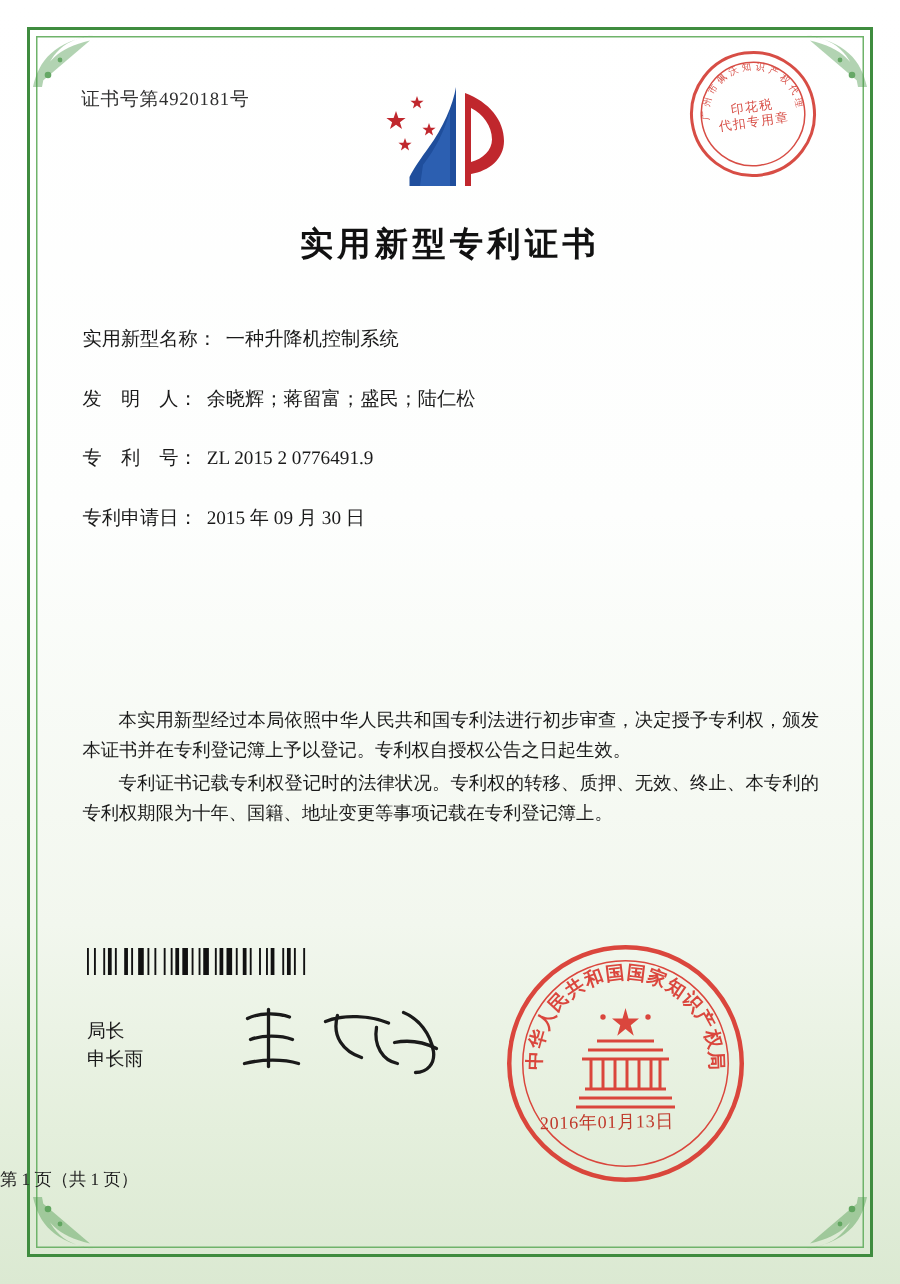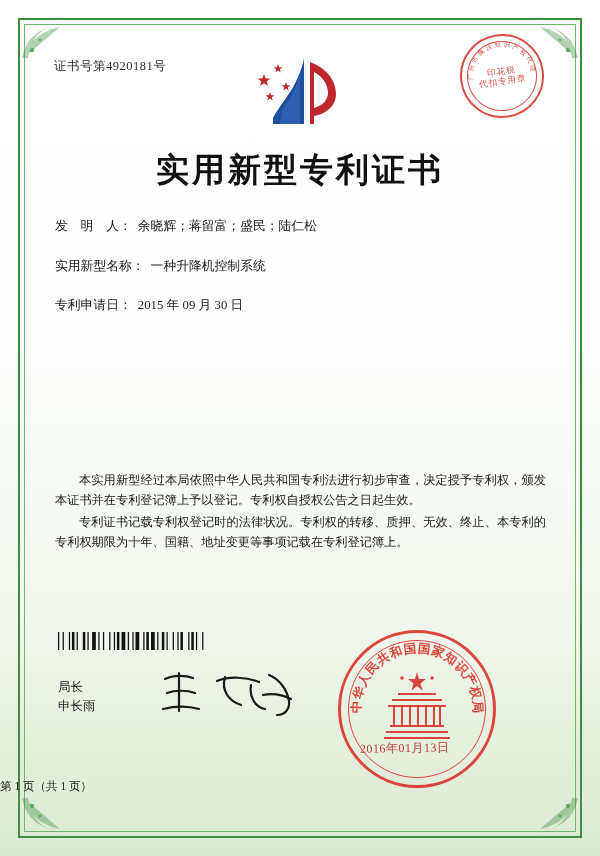--- a/index.html
+++ b/index.html
@@ -108,21 +108,21 @@
     height: 78px;
   }
   .logo svg { width: 100%; height: 100%; display: block; }
 
   .doc-title {
     position: absolute;
     top: 148px;
     left: 0;
     width: 100%;
     text-align: center;
-    font-size: 33px;
+    font-size: 22px;
     font-weight: bold;
     letter-spacing: 3px;
     color: #111;
     font-family: "Liberation Serif", serif;
   }
 
   .fields {
     position: absolute;
     left: 55px;
     top: 218px;
@@ -314,26 +314,30 @@
         <polygon points="46,30 47.1,33.2 50.4,33.2 47.8,35.2 48.7,38.4 46,36.4 43.3,38.4 44.2,35.2 41.6,33.2 44.9,33.2"></polygon>
         <polygon points="30,40 31.1,43.2 34.4,43.2 31.8,45.2 32.7,48.4 30,46.4 27.3,48.4 28.2,45.2 25.6,43.2 28.9,43.2"></polygon>
       </g>
     </svg>
   </div>
 
   <div class="doc-title">实用新型专利证书</div>
 
   <div class="fields">
     <div class="field-row">
+      <span class="field-label">实用新型名称：</span>
+      <span class="field-value">一种升降机控制系统</span>
+    </div>
+    <div class="field-row">
       <span class="field-label">发　明　人：</span>
       <span class="field-value">余晓辉；蒋留富；盛民；陆仁松</span>
     </div>
     <div class="field-row">
-      <span class="field-label">实用新型名称：</span>
-      <span class="field-value">一种升降机控制系统</span>
+      <span class="field-label">专　利　号：</span>
+      <span class="field-value">ZL 2015 2 0776491.9</span>
     </div>
     <div class="field-row">
       <span class="field-label">专利申请日：</span>
       <span class="field-value">2015 年 09 月 30 日</span>
     </div>
   </div>
 
   <div class="body-text">
     <p>本实用新型经过本局依照中华人民共和国专利法进行初步审查，决定授予专利权，颁发本证书并在专利登记簿上予以登记。专利权自授权公告之日起生效。</p>
     <p>专利证书记载专利权登记时的法律状况。专利权的转移、质押、无效、终止、本专利的专利权期限为十年、国籍、地址变更等事项记载在专利登记簿上。</p>

